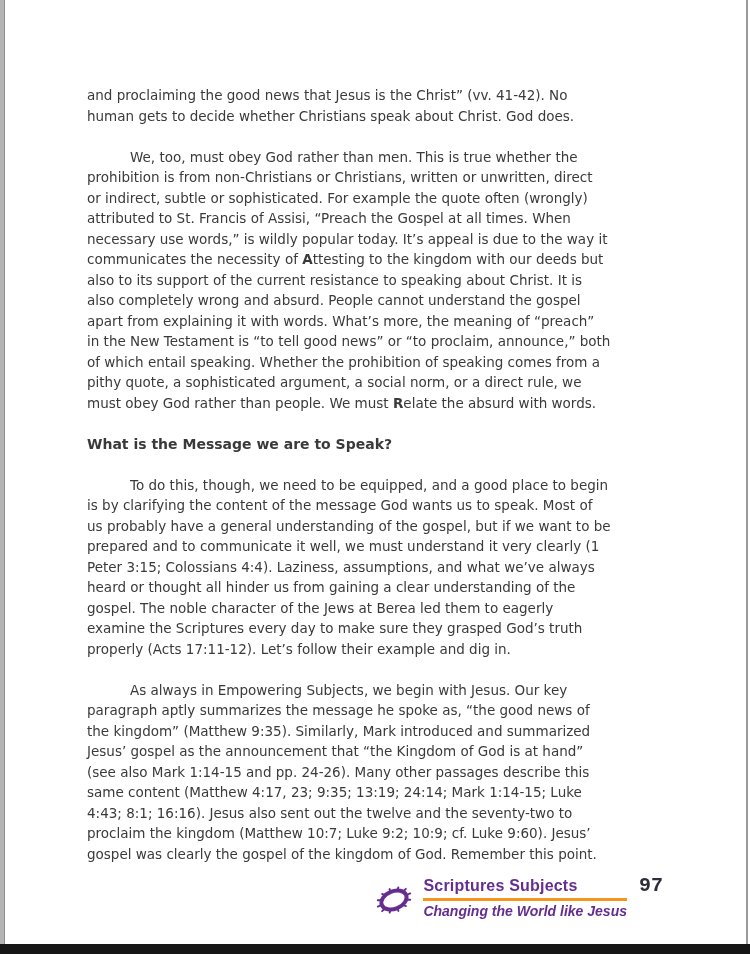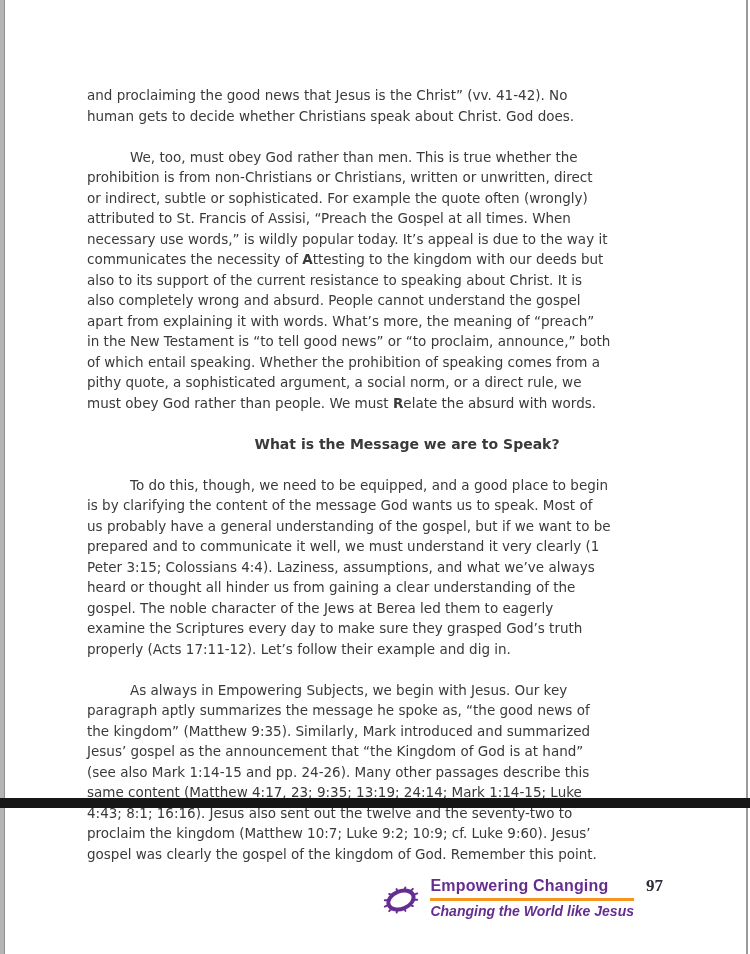--- a/index.html
+++ b/index.html
@@ -2,21 +2,21 @@
 <html style="--brand: #662d91; --underline: #f7941e; --pagenum: #2d2d3a;"><head>
 <meta charset="utf-8">
 <style>
   * { margin: 0; padding: 0; box-sizing: border-box; }
   html, body {
     width: 750px; height: 954px;
     background: #ffffff;
     font-family: "DejaVu Sans", sans-serif;
     overflow: hidden;
   }
-  .viewport { position: relative; width: 750px; height: 808px; background: #ffffff; }
+  .viewport { position: relative; width: 750px; height: 954px; background: #ffffff; }
 
   
   .edge-left {
     position: absolute; left: 0; top: 0; width: 5px; height: 954px;
     background: #b4b4b4; border-right: 1px solid #8e8e8e; z-index: 5;
   }
   .edge-right {
     position: absolute; right: 2px; top: 0; width: 2px; height: 954px;
     background: #9a9a9a; z-index: 5;
   }
@@ -30,21 +30,21 @@
     position: absolute; left: 87px; top: 85px; width: 640px;
     color: #3a3a3a;
     font-size: 13.5px;
     line-height: 20.5px;
   }
   .block { white-space: pre-line; margin: 0 0 20.5px 0; }
   .block.indent { text-indent: 43px; }
   .block strong { font-weight: bold; }
   h2.heading {
     font-size: 14px; font-weight: bold; color: #3a3a3a;
-    margin: 0 0 20.5px 0; line-height: 20.5px; text-align: center;
+    margin: 0 0 20.5px 0; line-height: 20.5px;
   }
 
   
   .footer {
     position: absolute; top: 876px; right: 87px;
     display: flex; align-items: flex-start;
   }
   .logo-icon { width: 42px; height: 44px; margin-right: 8px; margin-top: 2px; }
   .brand-col { display: flex; flex-direction: column; }
   .brand-title {
@@ -57,22 +57,22 @@
     height: 3px; margin-top: 3px; width: 100%;
     background: var(--underline, #f7941e);
   }
   .brand-tagline {
     font-family: "Liberation Sans", sans-serif;
     font-style: italic; font-weight: bold;
     font-size: 14px; line-height: 15px; margin-top: 3px;
     color: var(--brand, #662d91);
   }
   .page-number {
-    font-family: Liberation Serif, serif;
-    font-weight: bold; font-size: 17px; line-height: 19px;
+    font-family: Liberation Mono, monospace;
+    font-weight: bold; font-size: 20px; line-height: 19px;
     color: var(--pagenum, #2d2d3a);
     margin-left: 12px;
   }
 </style>
 </head>
 <body>
 
 <div class="viewport">
 
   <div class="edge-left"></div>
@@ -130,20 +130,20 @@
           <line x1="-15" y1="0" x2="-20" y2="0"></line>
           <line x1="-13" y1="-5" x2="-17.3" y2="-6.7"></line>
           <line x1="-7.5" y1="-8.7" x2="-10" y2="-11.5"></line>
           <line x1="0" y1="-10" x2="0" y2="-13.5"></line>
           <line x1="7.5" y1="-8.7" x2="10" y2="-11.5"></line>
           <line x1="13" y1="-5" x2="17.3" y2="-6.7"></line>
         </g>
       </g>
     </svg>
     <div class="brand-col">
-      <div class="brand-title">Empowering Changing</div>
+      <div class="brand-title">Scriptures Subjects</div>
       <div class="brand-underline"></div>
       <div class="brand-tagline">Changing the World like Jesus</div>
     </div>
     <div class="page-number">97</div>
   </div>
 
 </div>
 
 </body></html>

